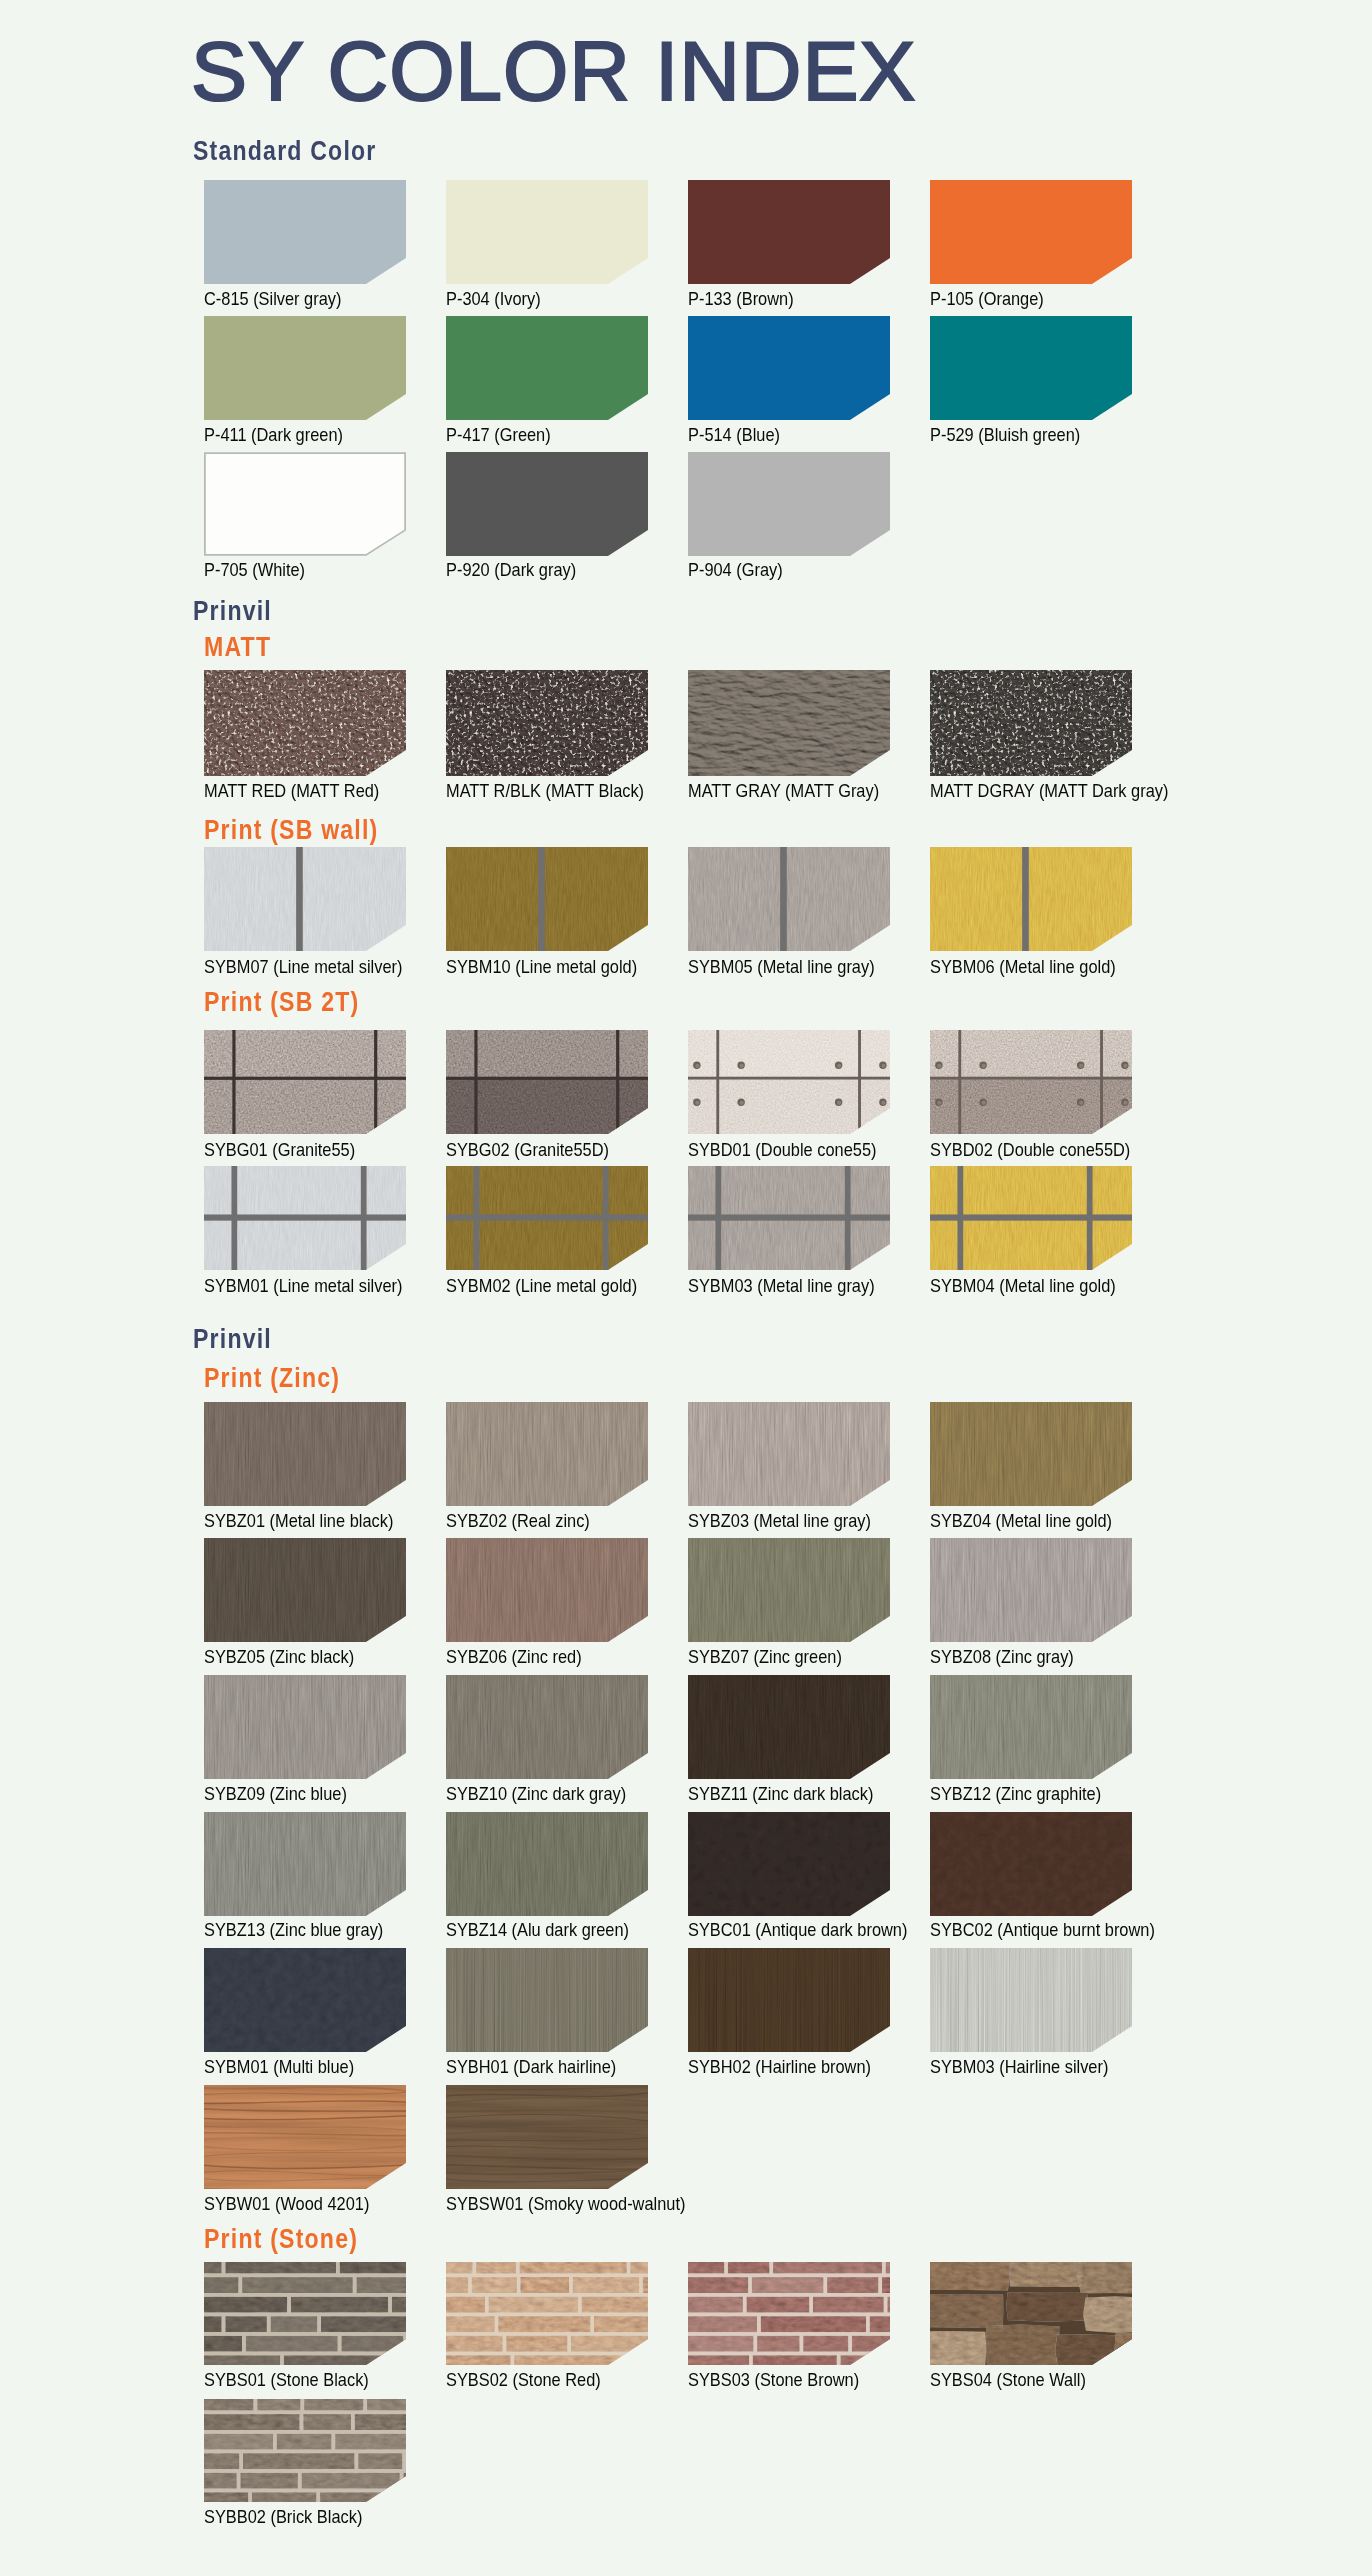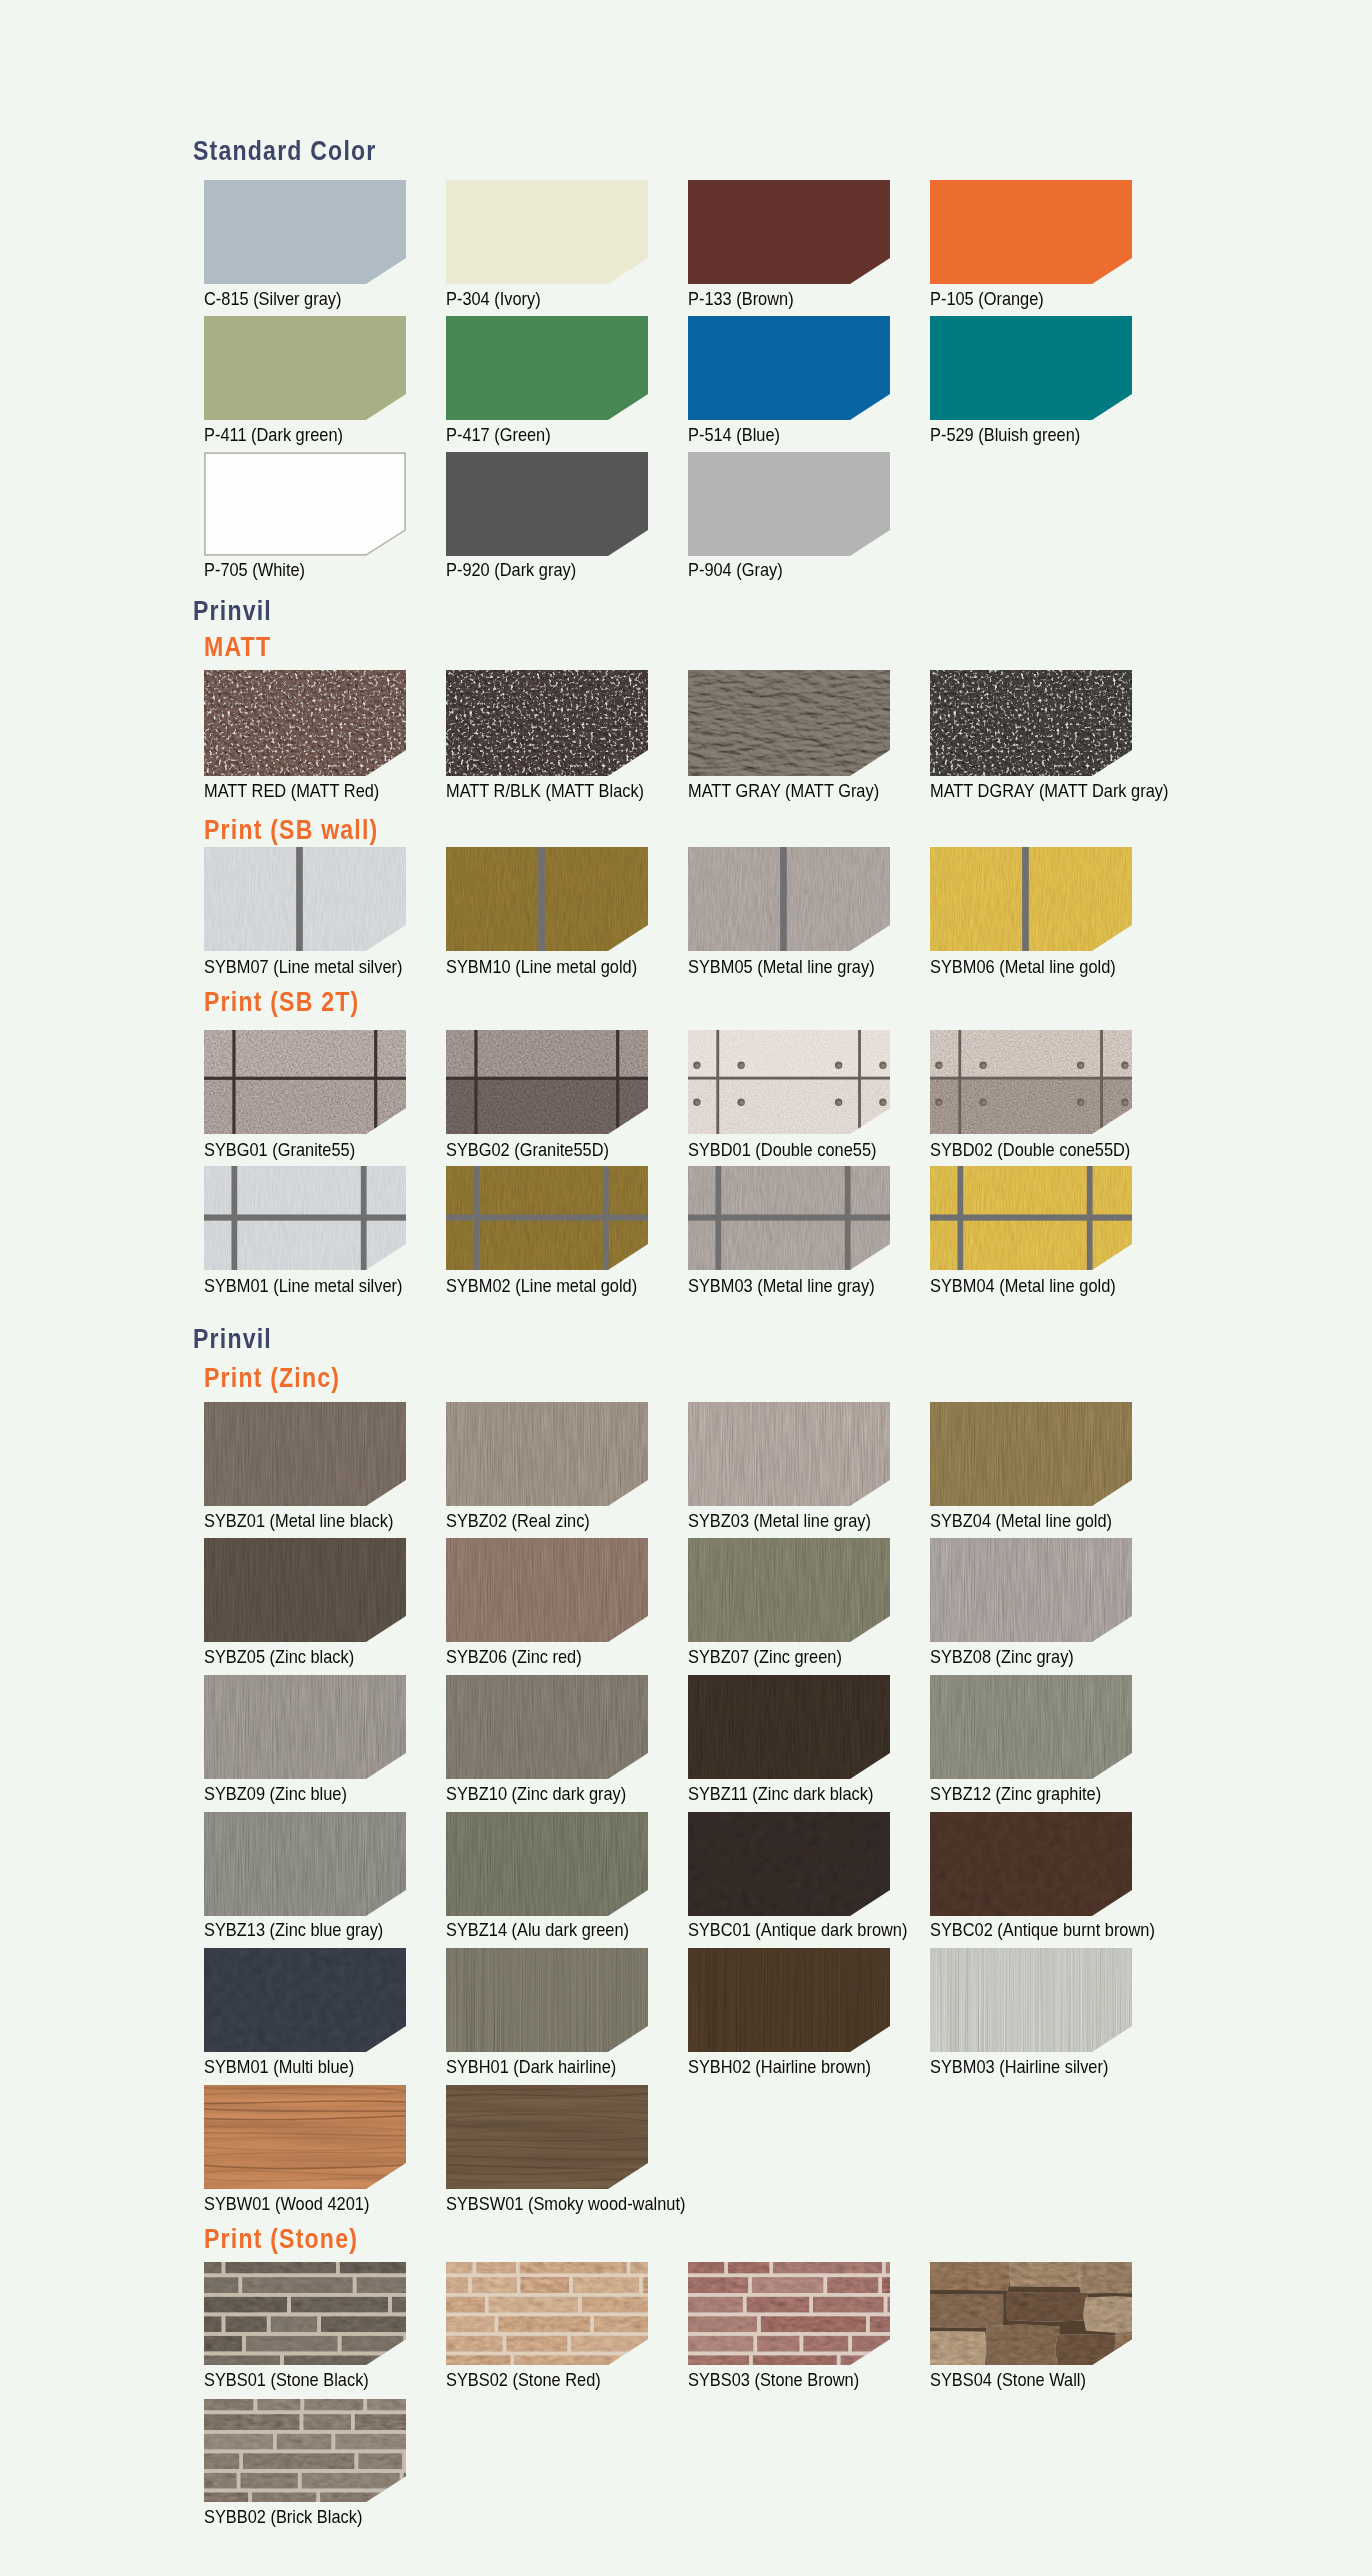--- a/index.html
+++ b/index.html
@@ -32,20 +32,21 @@
   .sw{position:absolute;width:202px;
       clip-path:polygon(0 0,100% 0,100% calc(100% - 26px),calc(100% - 40px) 100%,0 100%);
       overflow:hidden;}
   .lab{position:absolute;font-size:19px;color:#0a0a0a;white-space:nowrap;line-height:1;
        transform:scaleX(0.862);transform-origin:0 0;}
 </style>
 </head>
 <body>
 
 <div id="page">
+    <div class="title">SY COLOR INDEX</div>
     <div class="h2" style="top: 138px;">Standard Color</div>
     <div class="sw" title="C-815 (Silver gray)" style="left: 204px; top: 180px; height: 104px; background: rgb(175, 188, 195);"></div>
     <div class="lab" style="left: 204px; top: 289px;">C-815 (Silver gray)</div>
     <div class="sw" title="P-304 (Ivory)" style="left: 446px; top: 180px; height: 104px; background: rgb(234, 233, 210);"></div>
     <div class="lab" style="left: 446px; top: 289px;">P-304 (Ivory)</div>
     <div class="sw" title="P-133 (Brown)" style="left: 688px; top: 180px; height: 104px; background: rgb(100, 51, 46);"></div>
     <div class="lab" style="left: 688px; top: 289px;">P-133 (Brown)</div>
     <div class="sw" title="P-105 (Orange)" style="left: 930px; top: 180px; height: 104px; background: rgb(237, 109, 46);"></div>
     <div class="lab" style="left: 930px; top: 289px;">P-105 (Orange)</div>
     <div class="sw" title="P-411 (Dark green)" style="left: 204px; top: 316px; height: 104px; background: rgb(168, 175, 132);"></div>

